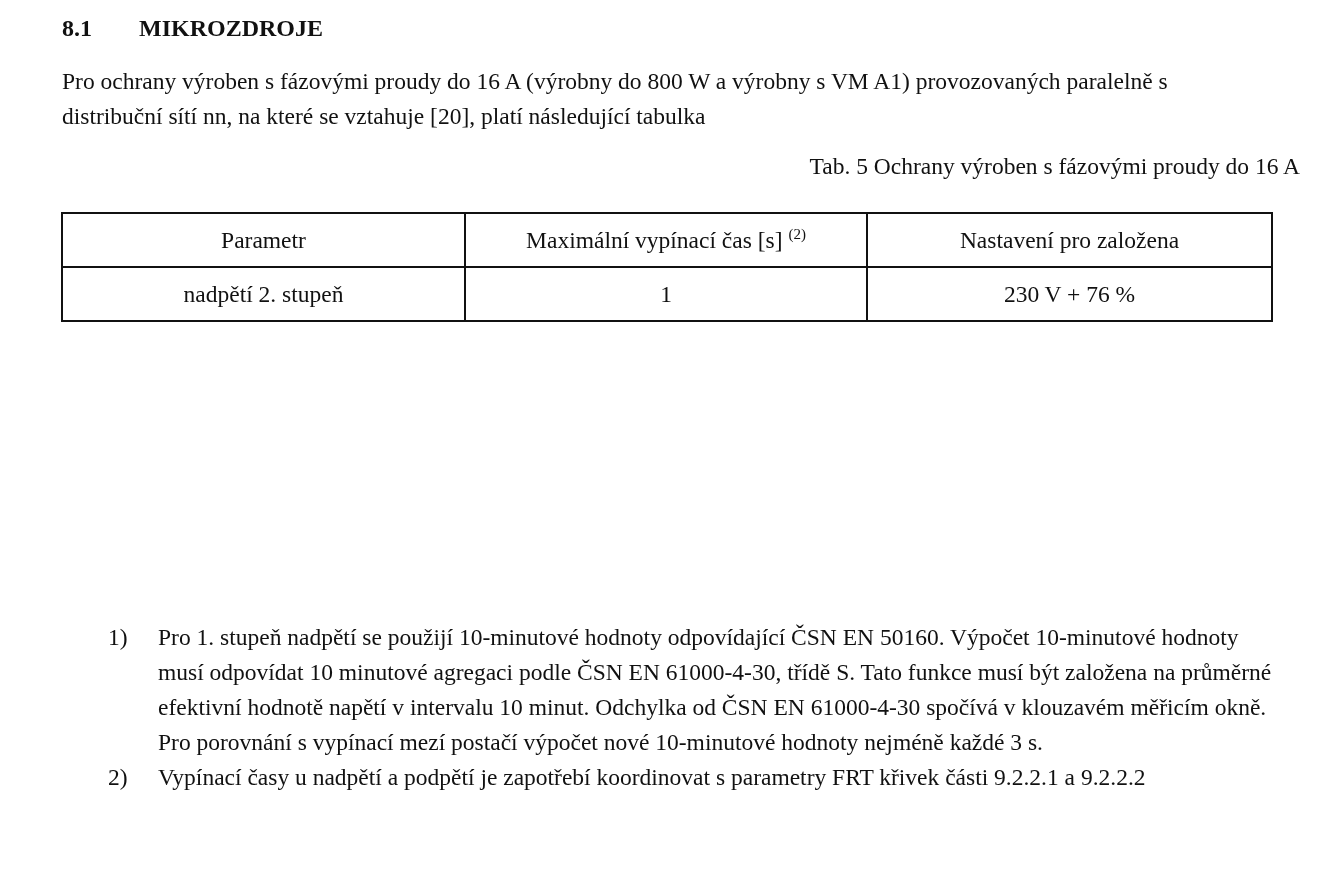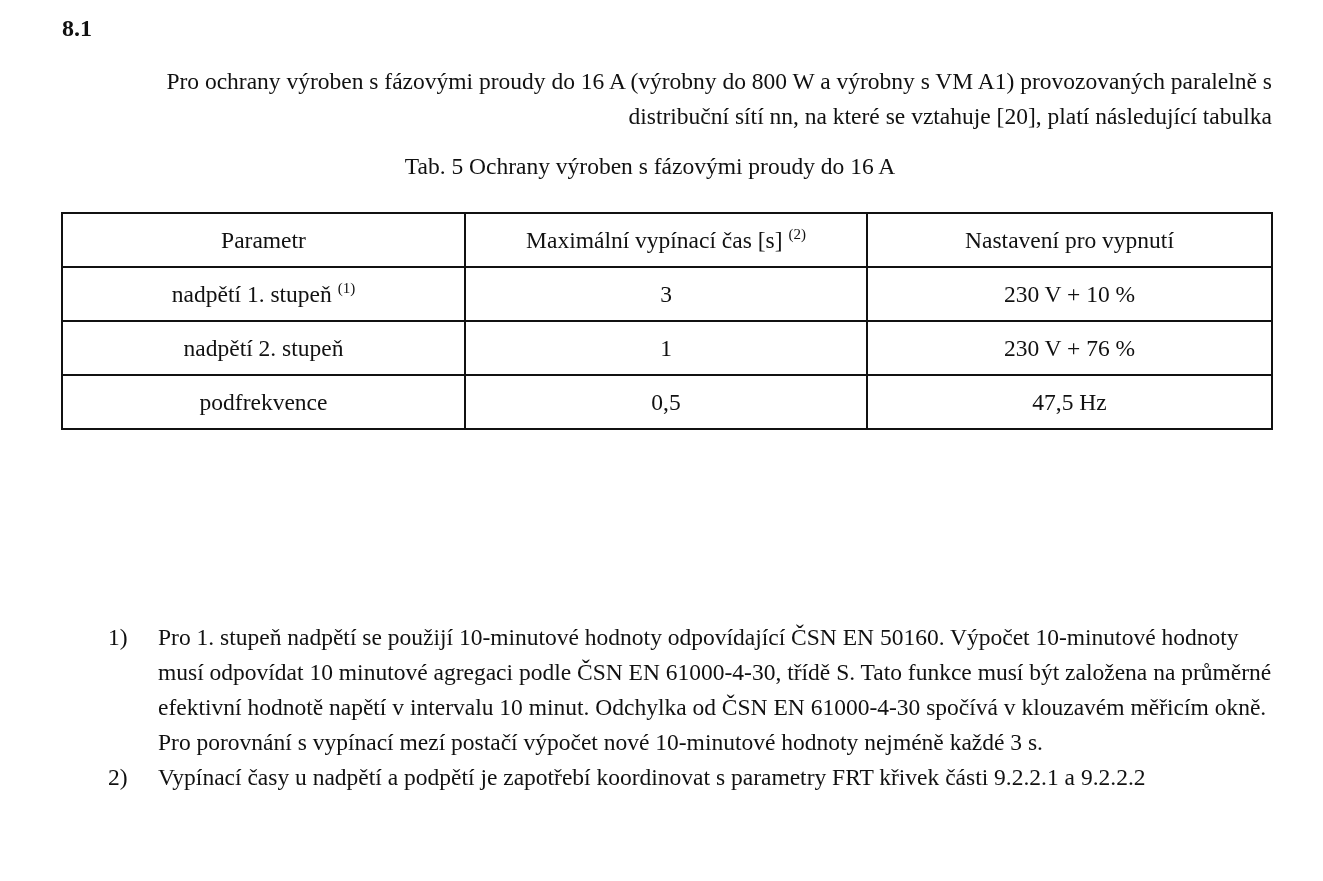--- a/index.html
+++ b/index.html
@@ -10,25 +10,25 @@
     }
     .heading {
       position: absolute; left: 62px; top: 12px;
       font-size: 24px; font-weight: bold; line-height: 32px;
       display: flex;
       align-items: flex-end;
     }
     .heading .num { width: 77px; }
     .intro {
       position: absolute; left: 62px; top: 64px; width: 1210px;
-      font-size: 23.5px; line-height: 35px; margin: 0; text-align: right;
+      font-size: 23.5px; line-height: 35px; margin: 0;
     }
     .caption {
       position: absolute; left: 0; top: 150px; width: 1300px;
-      text-align: center; font-size: 23.5px; line-height: 32px;
+      text-align: right; font-size: 23.5px; line-height: 32px;
     }
     table.protect {
       position: absolute; left: 61px; top: 212px;
       width: 1210px; border-collapse: collapse; table-layout: fixed;
       font-size: 23.5px;
     }
     table.protect td, table.protect th {
       border: 2px solid #111111; height: 52px; text-align: center;
       font-weight: normal; padding: 0; vertical-align: middle;
     }
@@ -42,54 +42,45 @@
     }
     .notes li { display: flex; }
     .notes .marker { width: 50px; flex: 0 0 50px; }
     .notes .text { flex: 1; }
   </style>
 </head>
 <body>
 
 <div class="heading">
   <span class="num">8.1</span>
+  <span>MIKROZDROJE</span>
 </div>
 
 <p class="intro">Pro ochrany výroben s fázovými proudy do 16 A (výrobny do 800 W a výrobny s VM A1) provozovaných paralelně s distribuční sítí nn, na které se vztahuje [20], platí následující tabulka</p>
 
 <div class="caption">Tab. 5  Ochrany výroben s fázovými proudy do 16 A</div>
 
 <table class="protect">
   <colgroup>
       <col class="c1">
       <col class="c2">
       <col class="c3">
     </colgroup>
   <thead>
     <tr>
       <th><span>Parametr</span></th>
       <th><span>Maximální vypínací čas [s]</span> <sup>(2)</sup></th>
-      <th><span>Nastavení pro vypnutí</span></th>
+      <th><span>Nastavení pro založena</span></th>
     </tr>
   </thead>
   <tbody>
     <tr>
-      <td><span>nadpětí 1. stupeň</span> <sup>(1)</sup></td>
-      <td>3</td>
-      <td>230 V + 10 %</td>
-    </tr>
-    <tr>
       <td>nadpětí 2. stupeň</td>
       <td>1</td>
       <td>230 V + 76 %</td>
-    </tr>
-    <tr>
-      <td>podfrekvence</td>
-      <td>0,5</td>
-      <td>47,5 Hz</td>
     </tr>
   </tbody>
 </table>
 
 <ol class="notes">
   <li>
     <span class="marker">1)</span>
     <span class="text">Pro 1. stupeň nadpětí se použijí 10-minutové hodnoty odpovídající ČSN EN 50160. Výpočet 10-minutové hodnoty musí odpovídat 10 minutové agregaci podle ČSN EN 61000-4-30, třídě S. Tato funkce musí být založena na průměrné efektivní hodnotě napětí v intervalu 10 minut. Odchylka od ČSN EN 61000-4-30 spočívá v klouzavém měřicím okně. Pro porovnání s vypínací mezí postačí výpočet nové 10-minutové hodnoty nejméně každé 3 s.</span>
   </li>
   <li>

